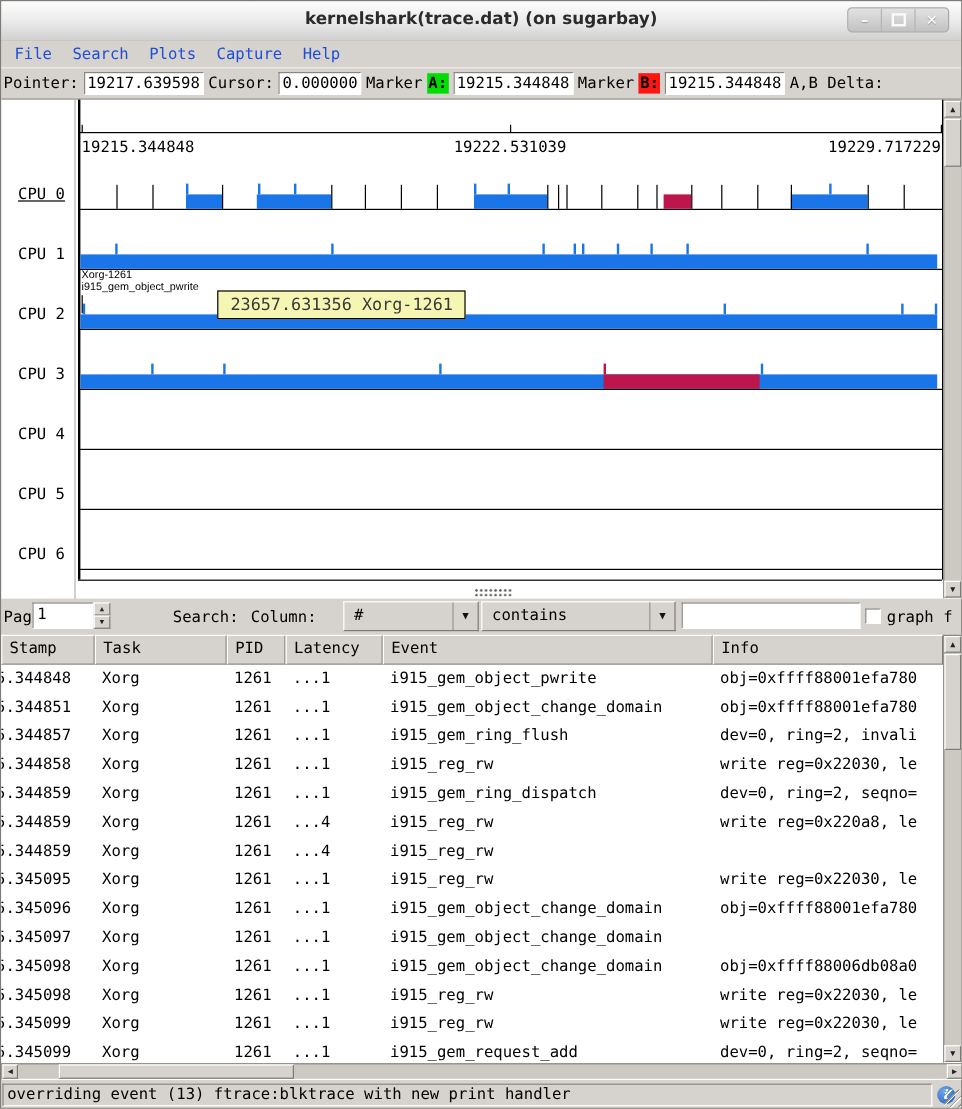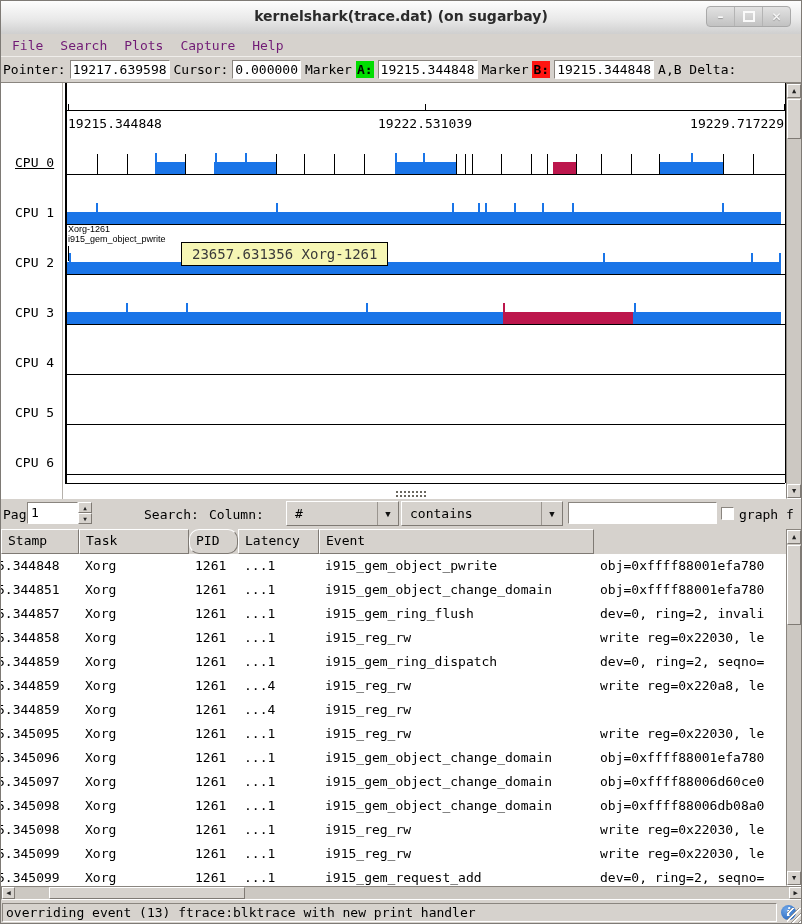--- a/index.html
+++ b/index.html
@@ -13,21 +13,21 @@
   .winbtns{position:absolute;right:10px;top:5px;display:flex;border:1px solid #a9a9a9;
     border-radius:4px;overflow:hidden;background:linear-gradient(#e2e2e2,#c2c2c2);}
   .winbtn{width:27px;height:19px;display:flex;align-items:center;justify-content:center;
     color:#fafafa;font-size:12px;font-weight:bold;border-left:1px solid #b4b4b4;
     font-family:"DejaVu Sans",sans-serif;text-shadow:0 1px 1px #999;}
   .winbtn:first-child{border-left:none;}
   .maxglyph{width:8px;height:7px;border:2px solid #fafafa;}
   
   .menubar{position:absolute;left:0;top:33px;width:100%;height:22px;background:#d6d2cd;
     display:flex;align-items:center;padding-left:4px;box-sizing:border-box;}
-  .menu-item{font-size:13px;color:#701a75;padding:2px 7px;margin-right:3px;}
+  .menu-item{font-size:13px;color:#1d4ed8;padding:2px 7px;margin-right:3px;}
   
   .infobar{position:absolute;left:0;top:55px;width:100%;height:26px;background:#d6d2cd;
     display:flex;align-items:center;gap:4px;padding-left:2px;box-sizing:border-box;
     font-size:13px;white-space:nowrap;overflow:hidden;border-top:1px solid #efedea;}
   .entrybox{background:#fff;border:1px solid;border-color:#8a857f #fff #fff #8a857f;
     height:17px;line-height:17px;padding:0 2px;font-size:13px;}
   .markerchip{height:17px;line-height:17px;padding:0 1px;font-size:13px;font-weight:bold;color:#000;}
   
   .graph{position:absolute;left:0;top:81px;width:802px;height:417px;background:#fff;
     border-top:1px solid #8a857f;box-sizing:border-box;}
@@ -87,21 +87,21 @@
     border:1px solid;border-color:#8a857f #fff #fff #8a857f;box-sizing:border-box;}
   
   .thead{position:absolute;left:0;top:528px;width:785px;height:25px;display:flex;}
   .th{background:#d6d2cd;border:1px solid;border-color:#fff #7f7a74 #7f7a74 #fff;
     box-sizing:border-box;font-size:13px;line-height:22px;padding-left:6px;
     white-space:nowrap;overflow:hidden;}
   .tbody{position:absolute;left:0;top:553px;width:785px;height:332px;background:#fff;overflow:hidden;}
   .tr{display:flex;height:24px;background:#fff;}
   .td{font-size:13px;line-height:24px;padding-left:6px;white-space:nowrap;overflow:hidden;
     box-sizing:border-box;color:#000;}
-  .cw0{width:78px;} .cw1{width:110px;} .cw2{width:49px;border-radius:10px;} .cw3{width:81px;} .cw4{width:275px;} .cw5{flex:1;}
+  .cw0{width:78px;} .cw1{width:110px;} .cw2{width:49px;} .cw3{width:81px;} .cw4{width:275px;} .cw5{flex:1;}
   .td.cw0{padding-left:0;text-indent:-4px;}
   
   .statusbar{position:absolute;left:0;top:899px;width:100%;height:25px;background:#d6d2cd;}
   .statusframe{position:absolute;left:1px;top:3px;width:775px;height:19px;border:1px solid;
     border-color:#8a857f #fff #fff #8a857f;box-sizing:border-box;font-size:13px;line-height:17px;
     padding-left:3px;white-space:nowrap;overflow:hidden;color:#000;}
   .info-icon{position:absolute;left:780px;top:5px;width:15px;height:15px;border-radius:50%;
     background:radial-gradient(circle at 35% 30%,#6fa6e8,#1c5cb5);color:#fff;
     font-family:"DejaVu Serif",serif;font-style:italic;font-weight:bold;font-size:11px;
     display:flex;align-items:center;justify-content:center;}
@@ -260,20 +260,21 @@
     <div class="checkbox"></div>
     <span class="srlabel" style="left:738px;">graph f</span>
   </div>
 
   <div class="thead" id="thead">
       <div class="th cw0">Stamp</div>
       <div class="th cw1">Task</div>
       <div class="th cw2">PID</div>
       <div class="th cw3">Latency</div>
       <div class="th cw4">Event</div>
+      <div class="th cw5">Info</div>
     </div>
   <div class="tbody" id="tbody">
       <div class="tr">
         <div class="td cw0">5.344848</div>
         <div class="td cw1">Xorg</div>
         <div class="td cw2">1261</div>
         <div class="td cw3">...1</div>
         <div class="td cw4">i915_gem_object_pwrite</div>
         <div class="td cw5">obj=0xffff88001efa780</div>
       </div>
@@ -339,21 +340,20 @@
         <div class="td cw3">...1</div>
         <div class="td cw4">i915_gem_object_change_domain</div>
         <div class="td cw5">obj=0xffff88001efa780</div>
       </div>
       <div class="tr">
         <div class="td cw0">5.345097</div>
         <div class="td cw1">Xorg</div>
         <div class="td cw2">1261</div>
         <div class="td cw3">...1</div>
         <div class="td cw4">i915_gem_object_change_domain</div>
-        <div class="td cw5">obj=0xffff88006d60ce0</div>
       </div>
       <div class="tr">
         <div class="td cw0">5.345098</div>
         <div class="td cw1">Xorg</div>
         <div class="td cw2">1261</div>
         <div class="td cw3">...1</div>
         <div class="td cw4">i915_gem_object_change_domain</div>
         <div class="td cw5">obj=0xffff88006db08a0</div>
       </div>
       <div class="tr">

